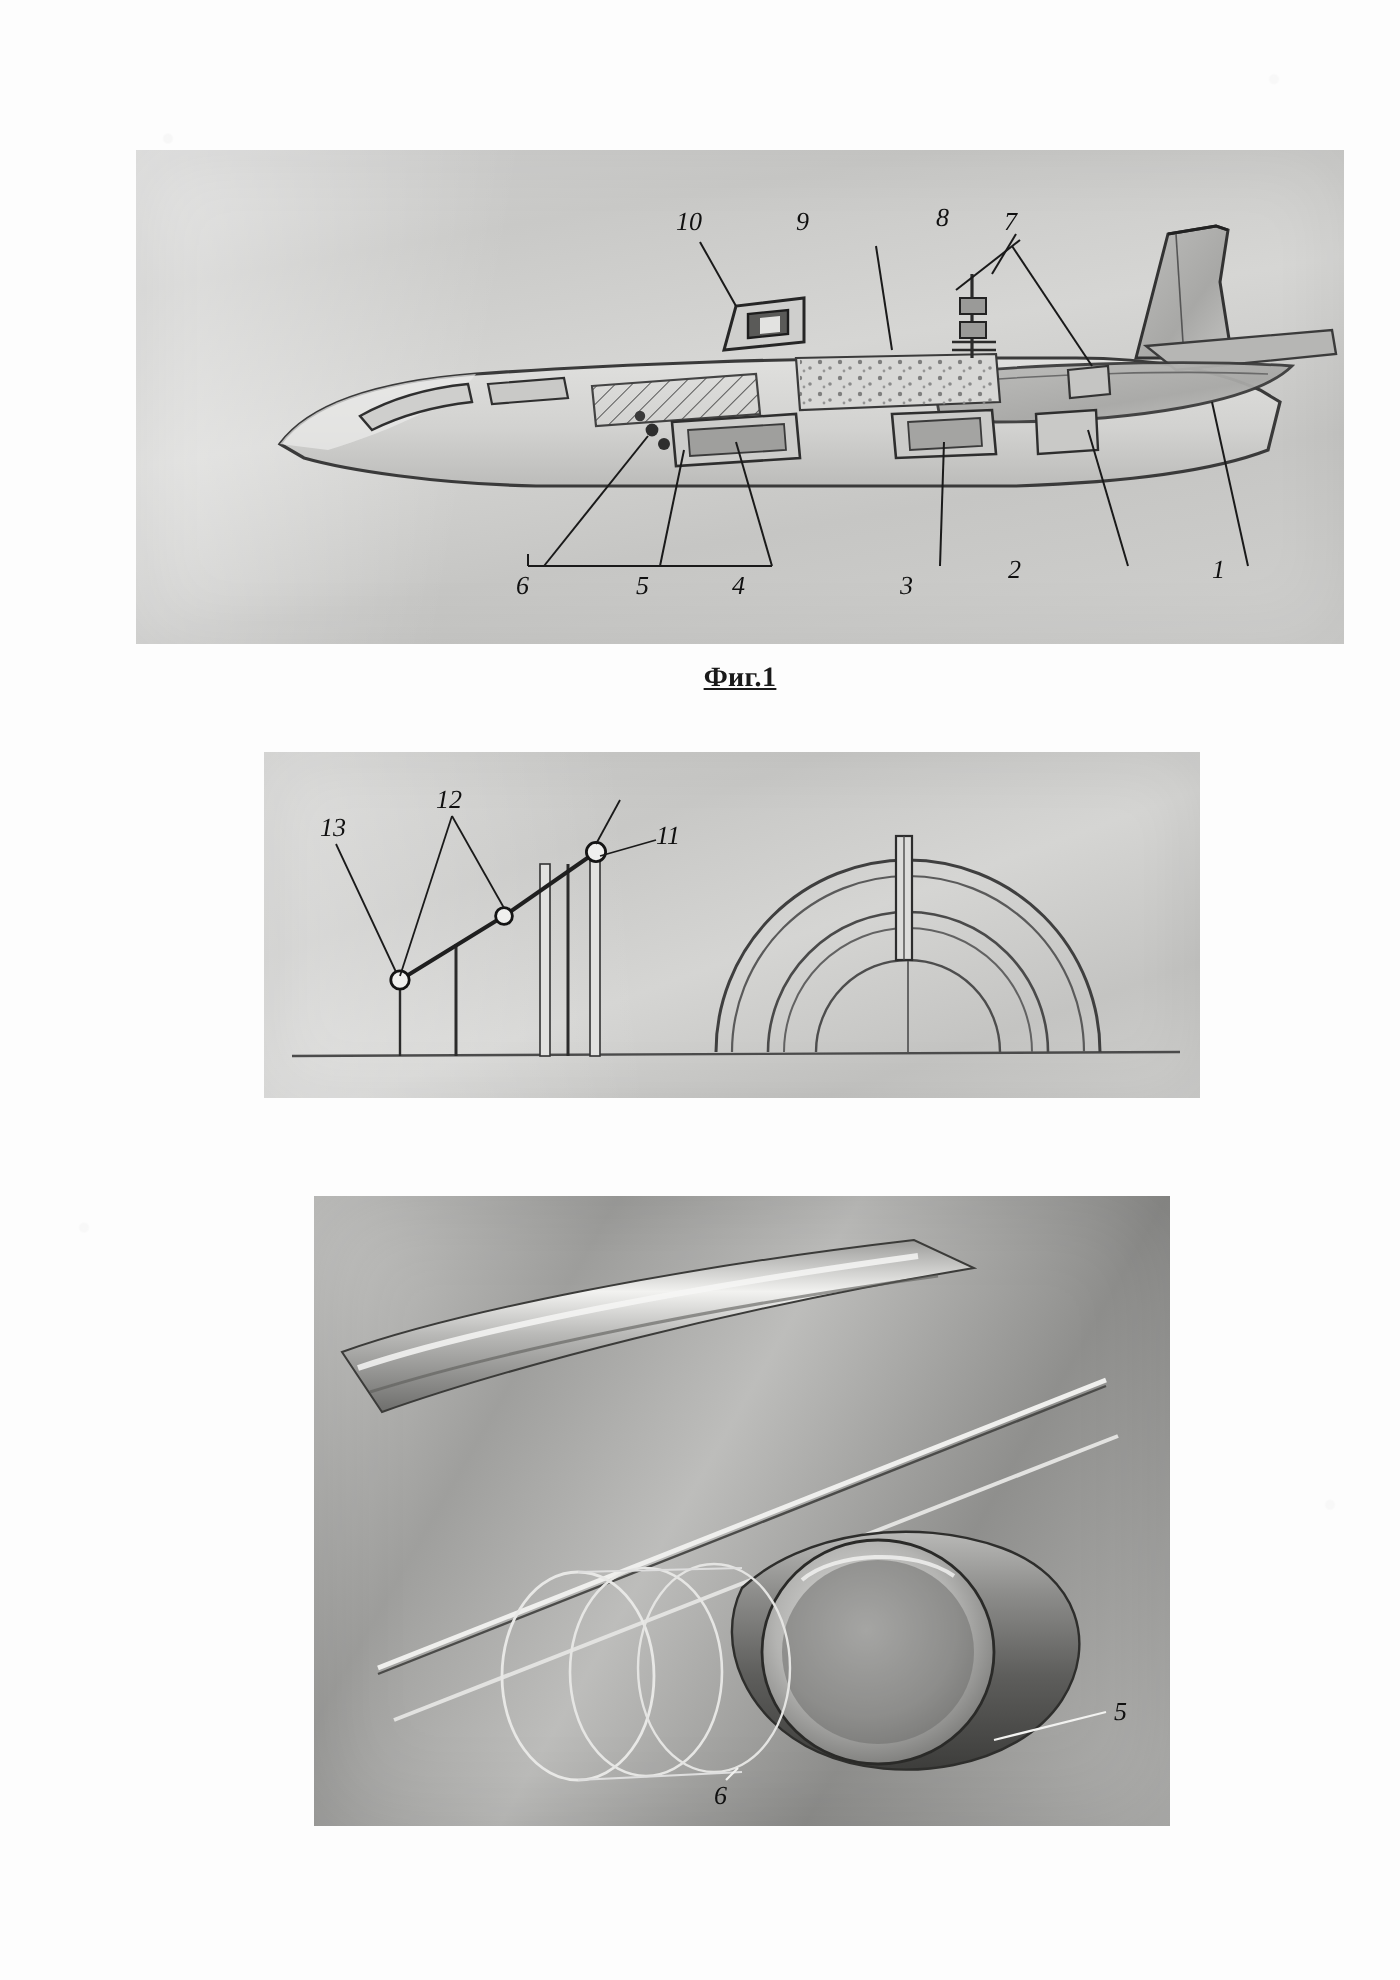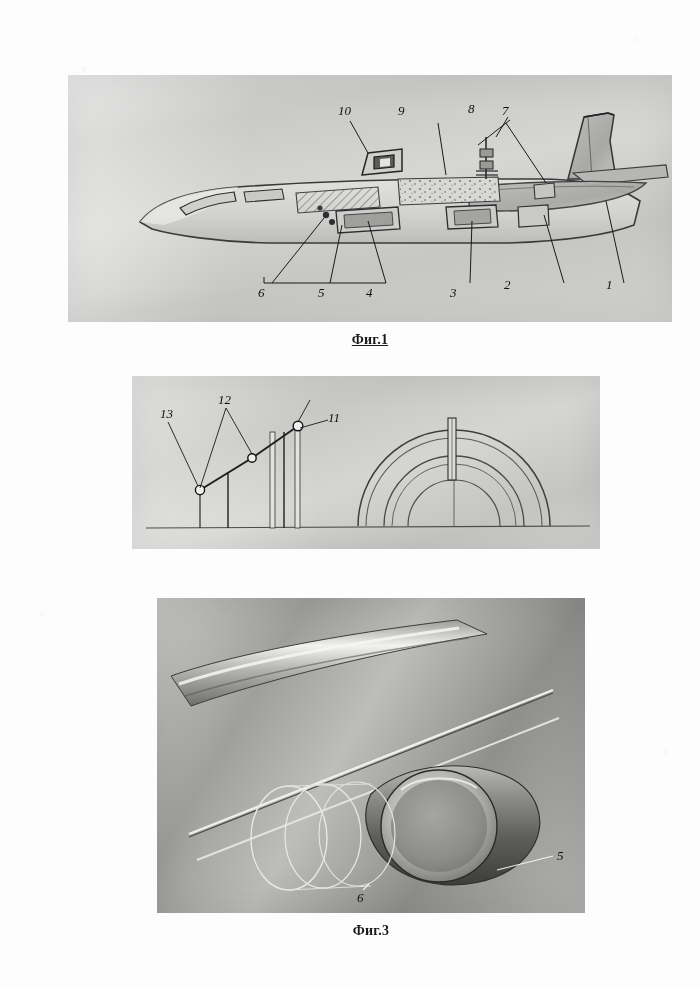--- a/index.html
+++ b/index.html
@@ -277,15 +277,14 @@
         <line x1="132" y1="188" x2="214" y2="186" stroke="#dedede" stroke-width="1.1"></line>
         <line x1="132" y1="292" x2="214" y2="288" stroke="#dedede" stroke-width="1.1"></line>
 
         <line x1="340" y1="272" x2="396" y2="258" stroke="#f2f2f0" stroke-width="1.1"></line>
         <line x1="212" y1="286" x2="206" y2="292" stroke="#f2f2f0" stroke-width="1.1"></line>
 
         <text class="lbl-b" x="400" y="262" fill="#1a1a1a">5</text>
         <text class="lbl-b" x="200" y="304" fill="#1a1a1a">6</text>
       </svg>
     </div>
-    <div class="fig-caption">Фиг.3</div>
   </div>
 </div>
 
 </body></html>

